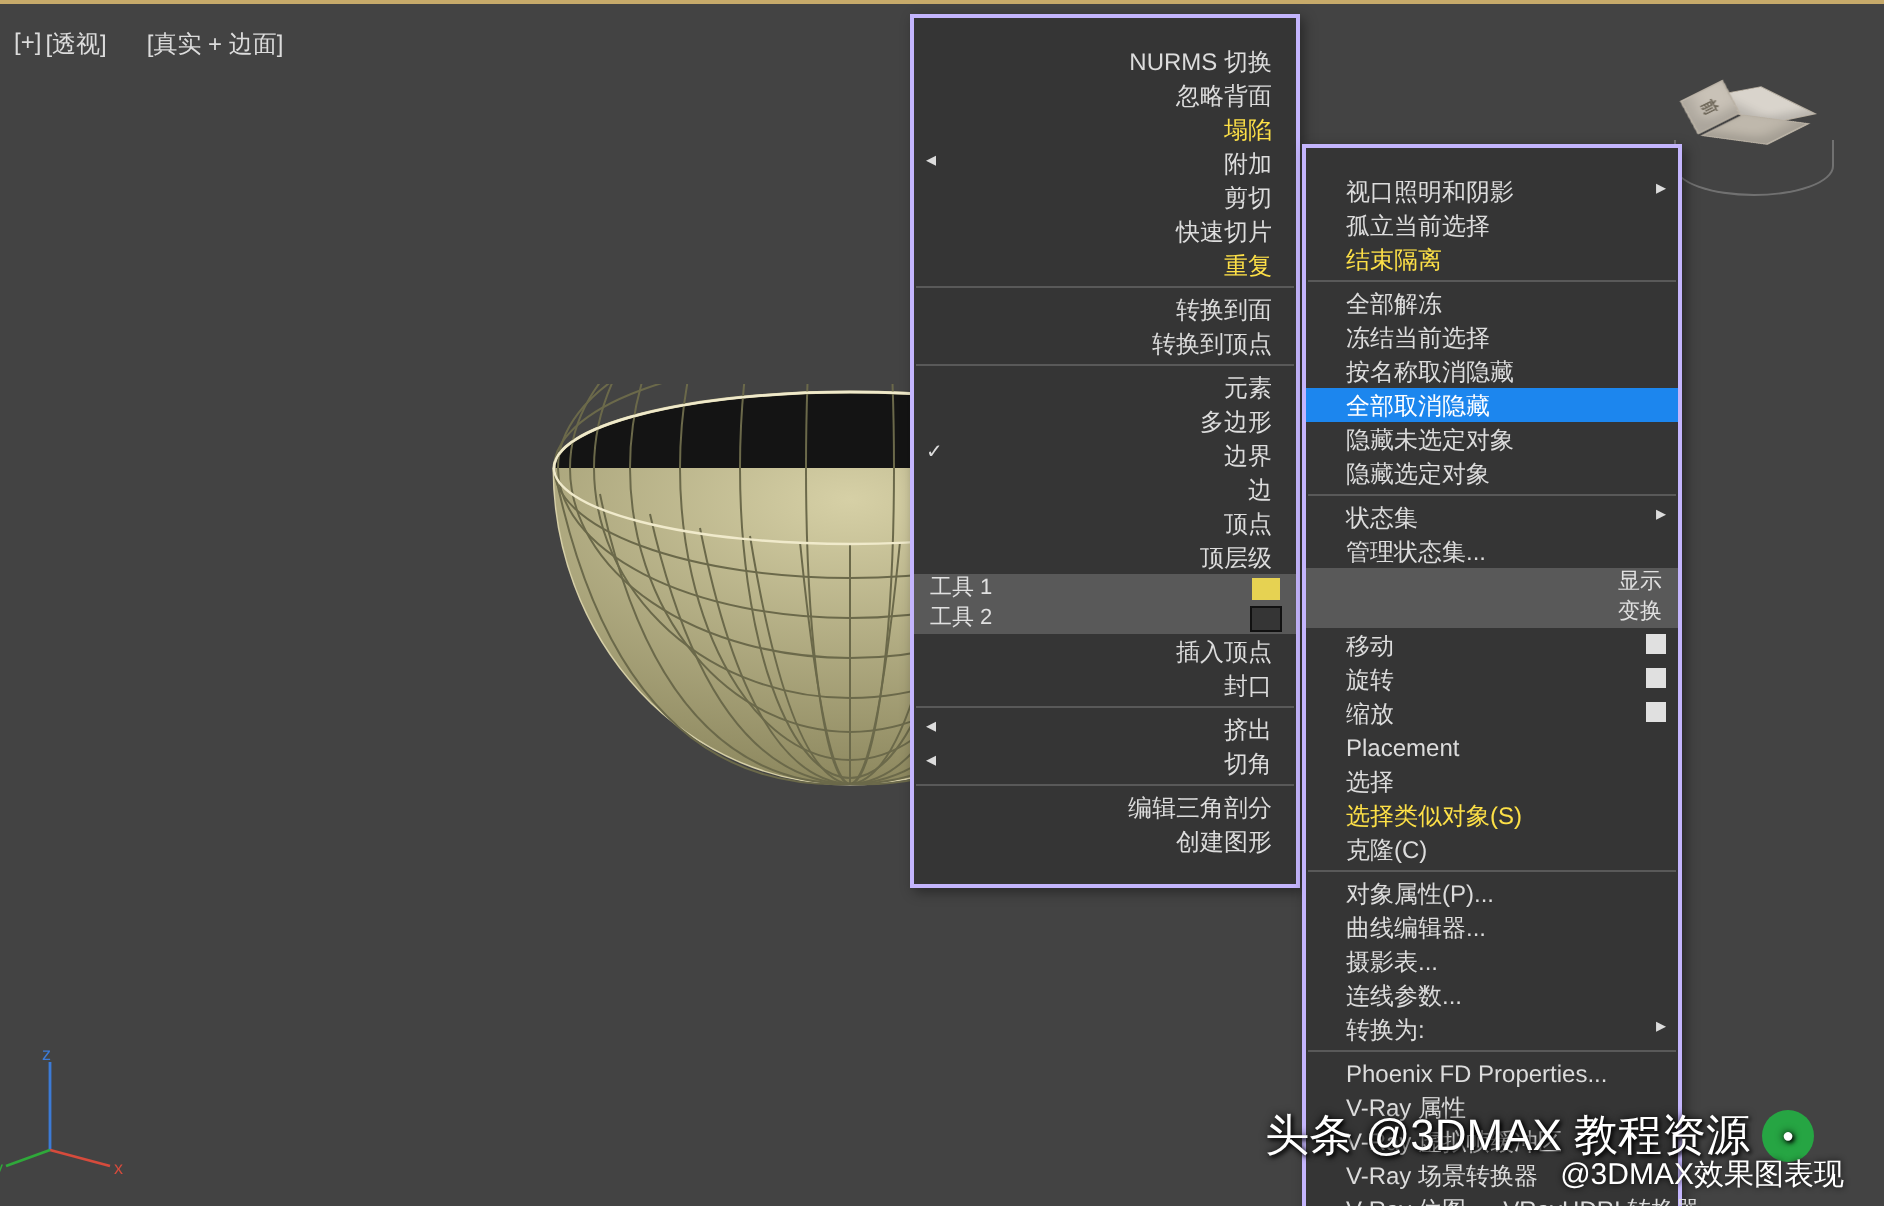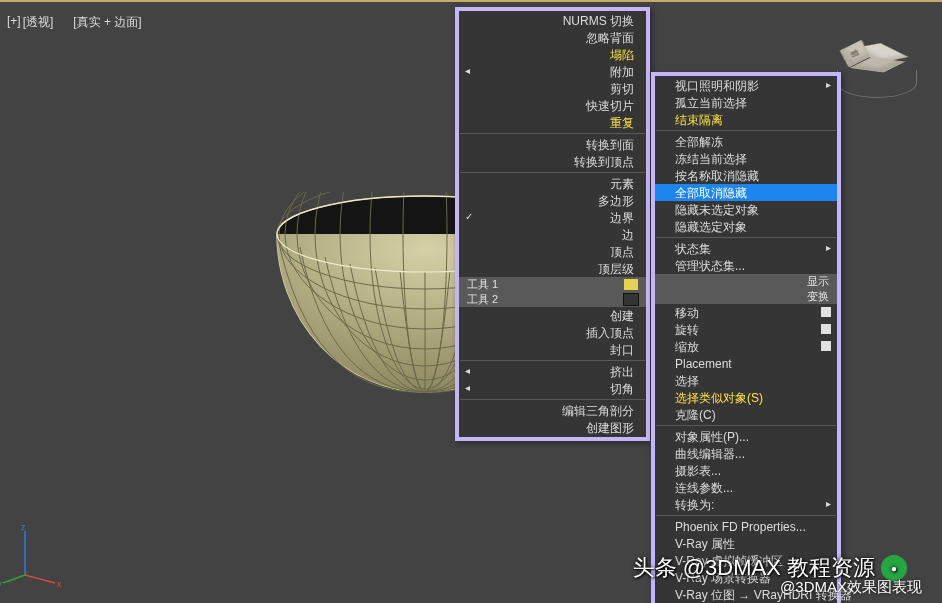--- a/index.html
+++ b/index.html
@@ -67,23 +67,23 @@
     position:absolute; left:15px; bottom:18px;
     width:60px; height:60px; font-size:10px;
     color:#ccc;
   }
   .axis svg { width:100%; height:100%; overflow:visible; }
 
   
   .menu {
     position:absolute;
     background:#353535;
-    border:4px solid #c4b5fd;
+    border:2px solid #c4b5fd;
     box-shadow: 2px 2px 6px rgba(0,0,0,.4);
-    padding:1px 0;
+    padding:13px 0;
     min-width:190px;
   }
   .menu .item {
     padding:1px 14px 1px 20px;
     color:#dcdcdc;
     white-space:nowrap;
     line-height:16px; height:17px;
     position:relative;
     cursor: default;
   }
@@ -233,21 +233,20 @@
       <div class="item">顶点</div>
       <div class="item">顶层级</div>
       <div class="bar">
         <span>工具 1</span>
         <span class="swat y"></span>
       </div>
       <div class="bar">
         <span>工具 2</span>
         <span class="swat b"></span>
       </div>
-      <div class="item">创建</div>
       <div class="item">插入顶点</div>
       <div class="item">封口</div>
       <div class="sep"></div>
       <div class="item arrow">挤出</div>
       <div class="item arrow">切角</div>
       <div class="sep"></div>
       <div class="item">编辑三角剖分</div>
       <div class="item">创建图形</div>
     </div>
 

